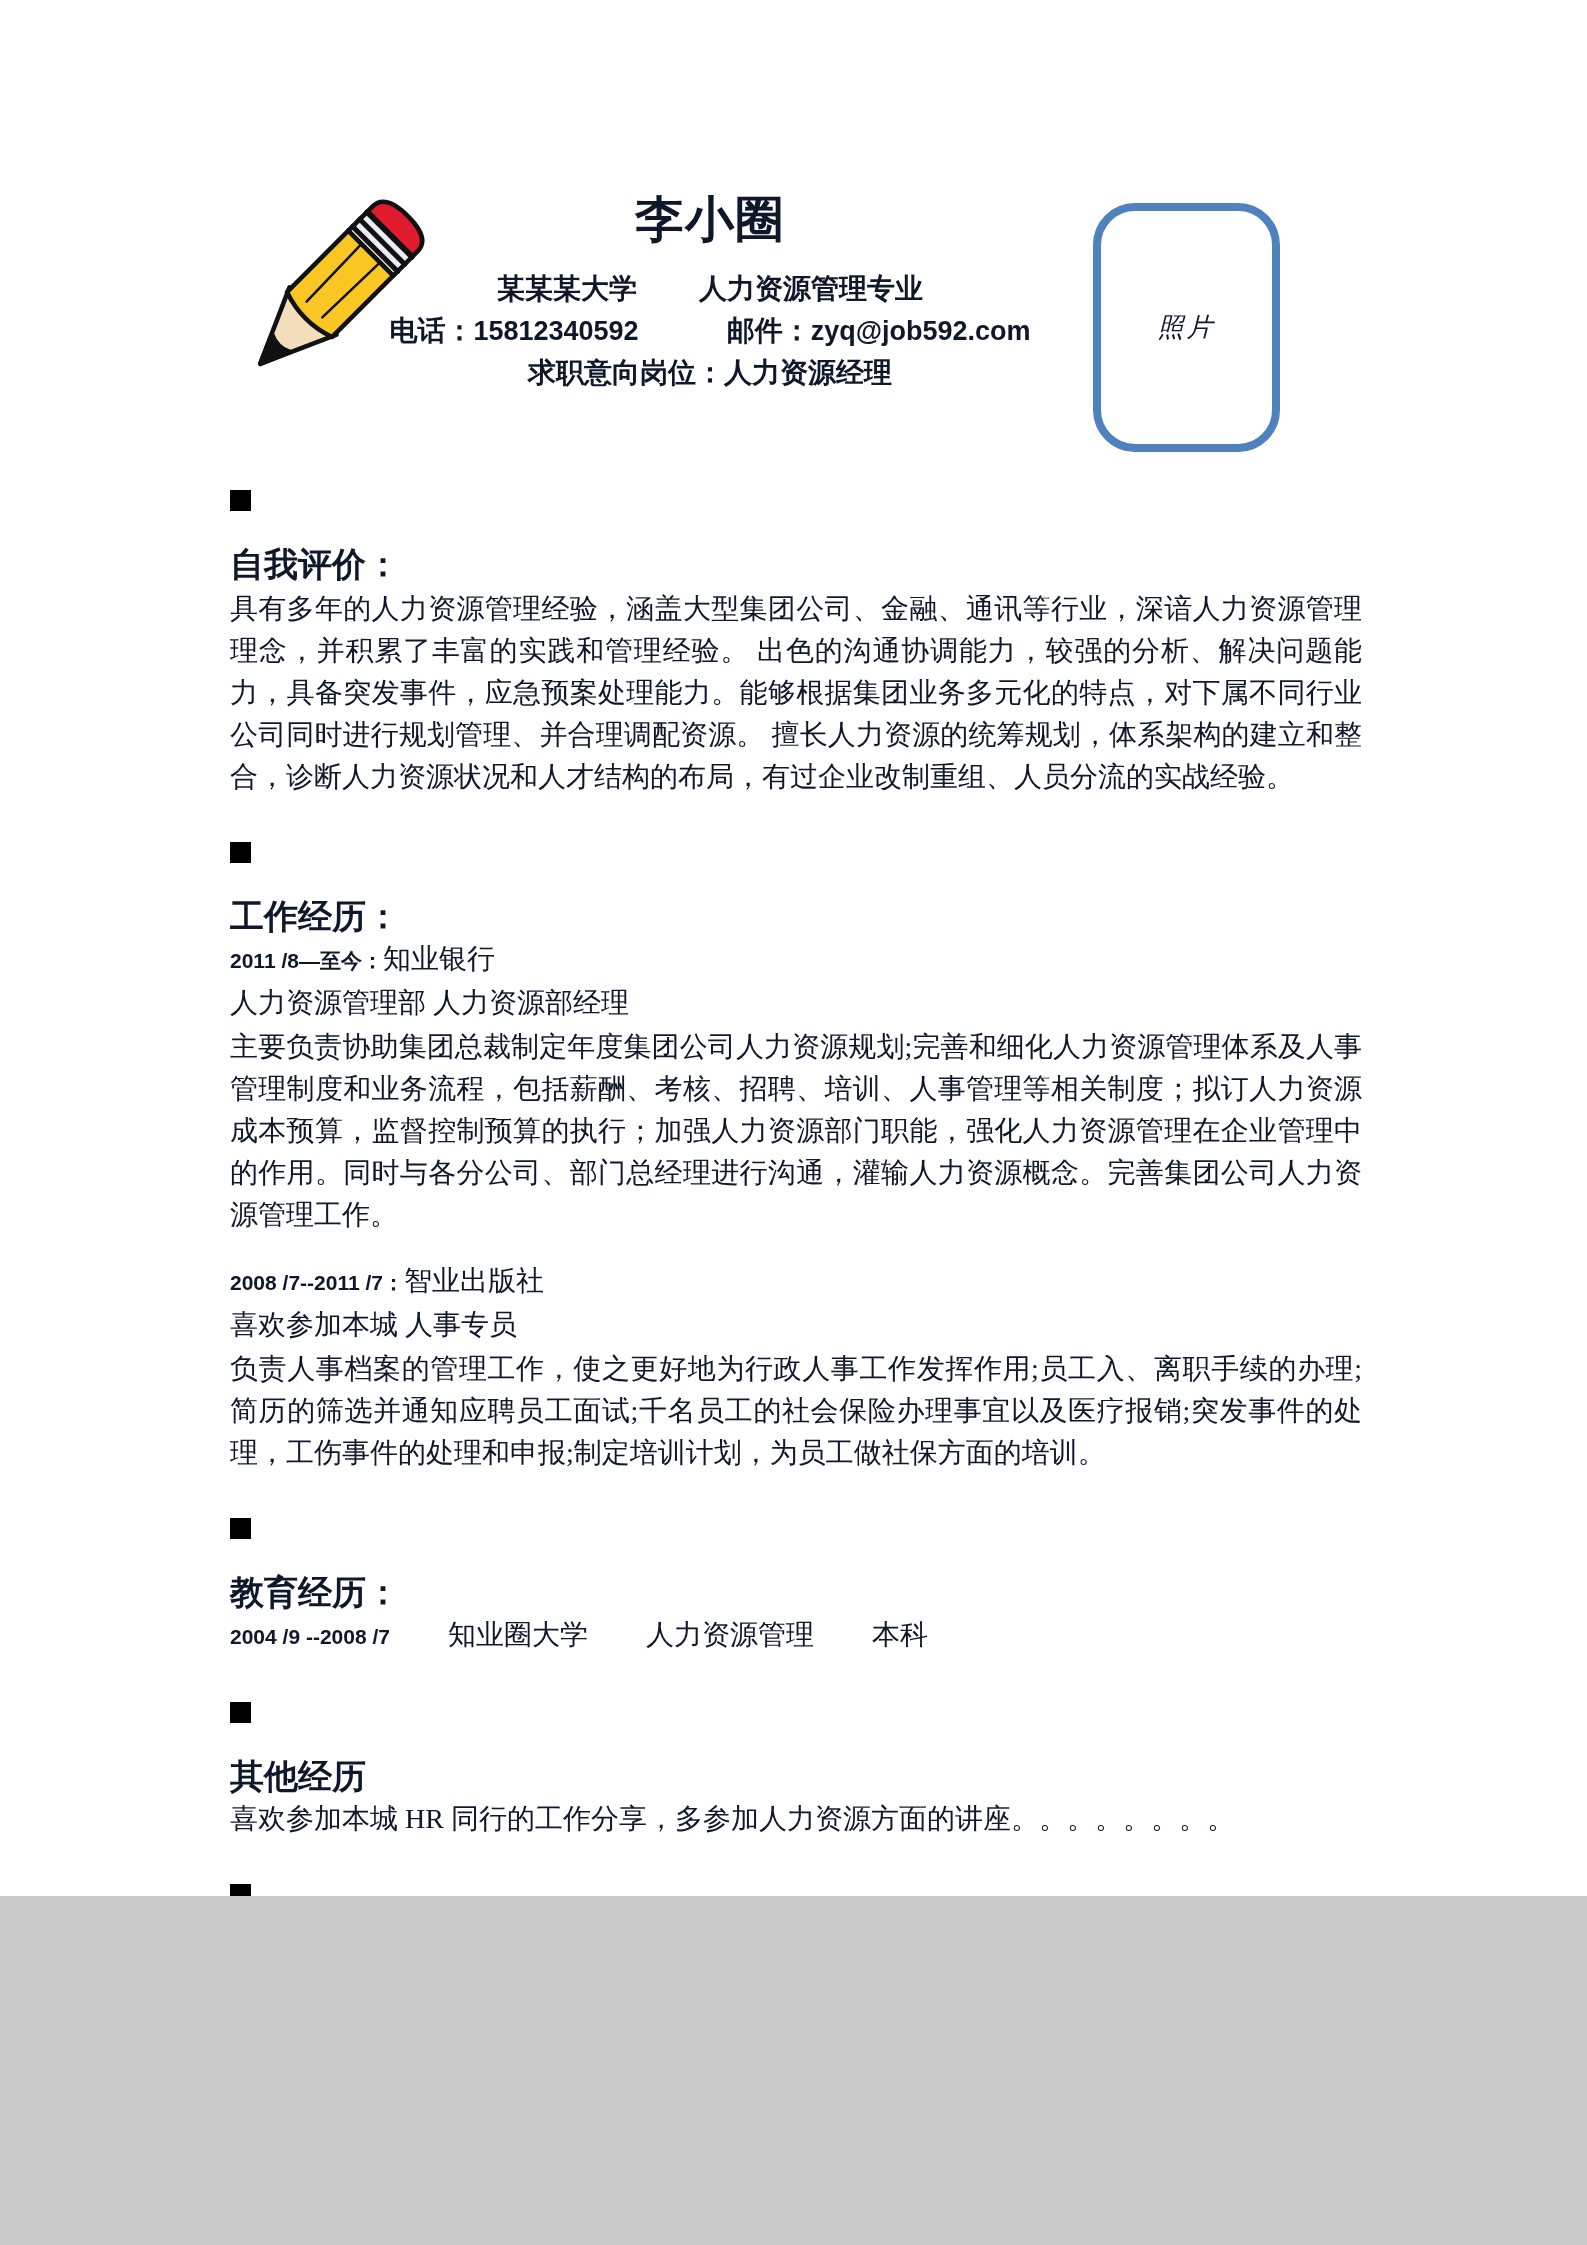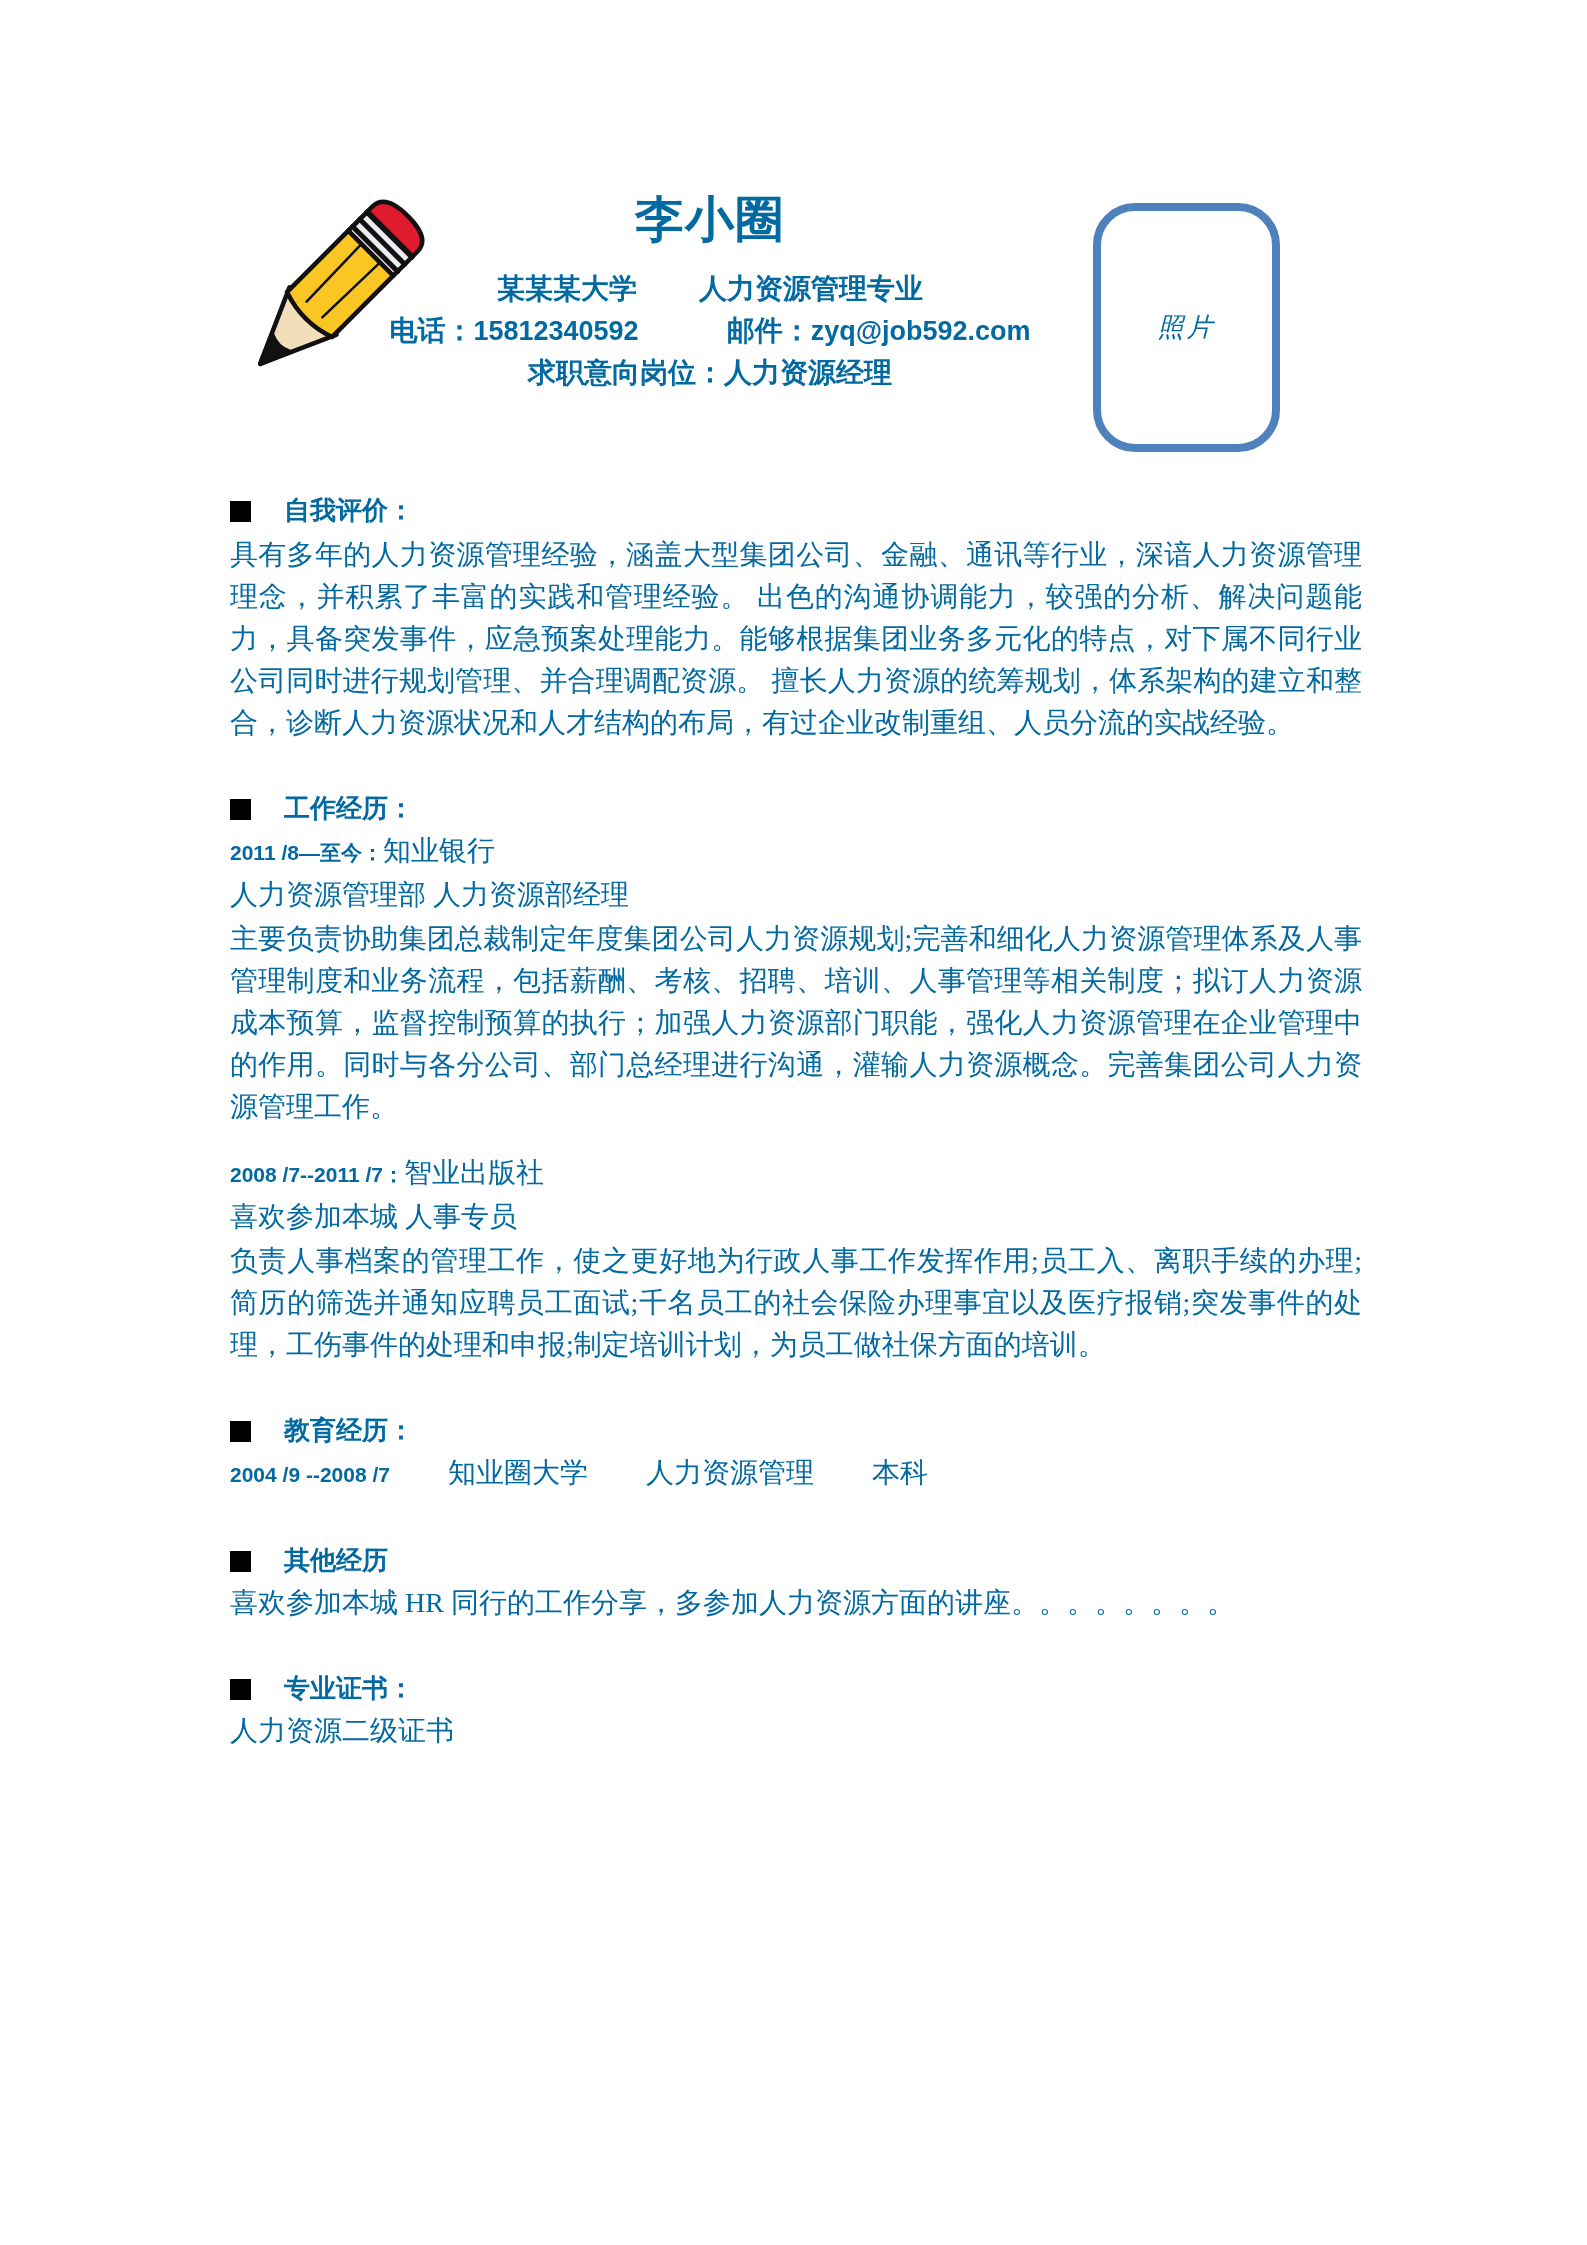--- a/index.html
+++ b/index.html
@@ -1,21 +1,21 @@
 <!DOCTYPE html>
 <html><head>
 <meta charset="utf-8">
 <style>
   html,body { margin:0; padding:0; background:#c9c9c9; }
   .page {
     position:relative;
-    width:1587px; height:2245px;
+    width:1587px; height:1896px;
     margin:0 auto;
     background:#ffffff;
-    color:#0369a1;
+    color:#0f172a;
     font-family:"Liberation Serif","DejaVu Serif",serif;
     overflow:hidden;
   }
 
   
   .header { position:relative; height:490px; }
   .pencil { position:absolute; left:222px; top:180px; width:222px; height:222px; }
   .header-text { position:absolute; left:380px; top:192px; width:660px; text-align:center; }
   .name { margin:0 0 20px 0; font-size:49px; font-weight:bold; line-height:56px; letter-spacing:1px; }
   .hline { font-size:28px; font-weight:bold; line-height:42px; white-space:nowrap; }
@@ -28,22 +28,22 @@
     border:8px solid #4f81bd; border-radius:42px;
     display:flex; align-items:center; justify-content:center;
     font-size:26px; letter-spacing:3px;font-style:italic;
   }
 
   
   .content { padding:0 225px 0 230px; }
   .sec { margin:0; }
   .sec + .sec { margin:0; }
   .sec-head {
-    margin:44px 0 0 0; font-size:26px; font-weight:bold; line-height:42px;
-    display:flex; align-items:center; gap:33px;
+    margin:44px 0 0 0; font-size:34px; font-weight:bold; line-height:42px;
+    display:flex; align-items:flex-start; gap:33px;flex-direction:column;
   }
   .sec-head.first { margin-top:0; }
   .sq { width:21px; height:21px; background:#000; flex:none; }
   .para { margin:2px 0 0 0; font-size:28px; line-height:42px; text-align:justify; }
   .line { margin:0; font-size:28px; line-height:42px; }
   .job2 { margin-top:24px; }
   .date { font-family:"Liberation Sans","DejaVu Sans",sans-serif; font-weight:600; font-size:21px; }
   .edu-row { margin:0; font-size:28px; line-height:42px; display:flex; gap:58px; align-items:baseline; }
 </style>
 </head>

